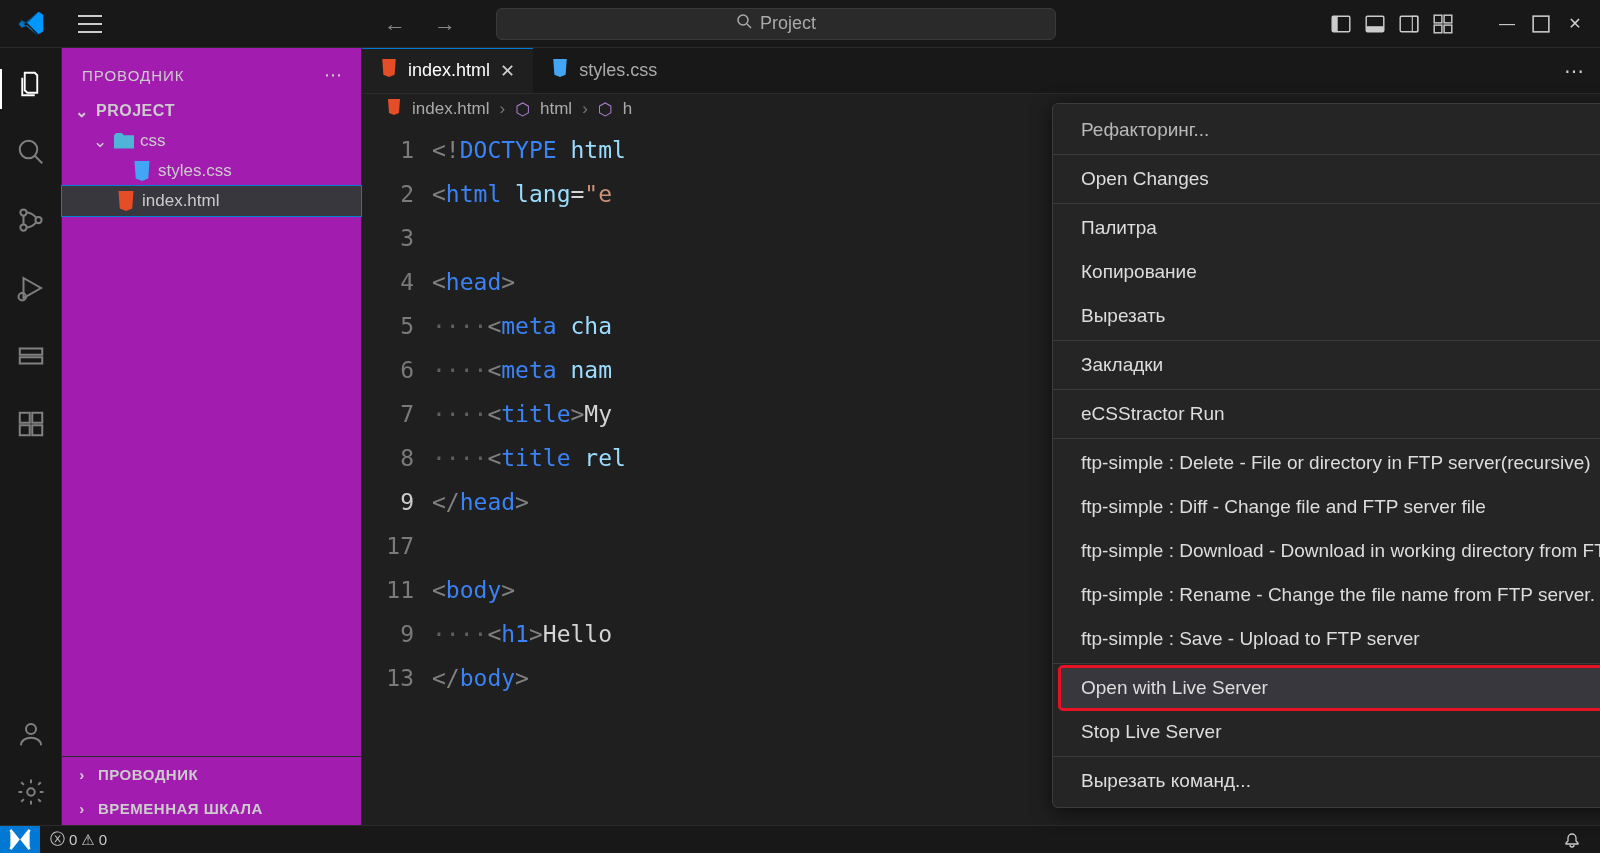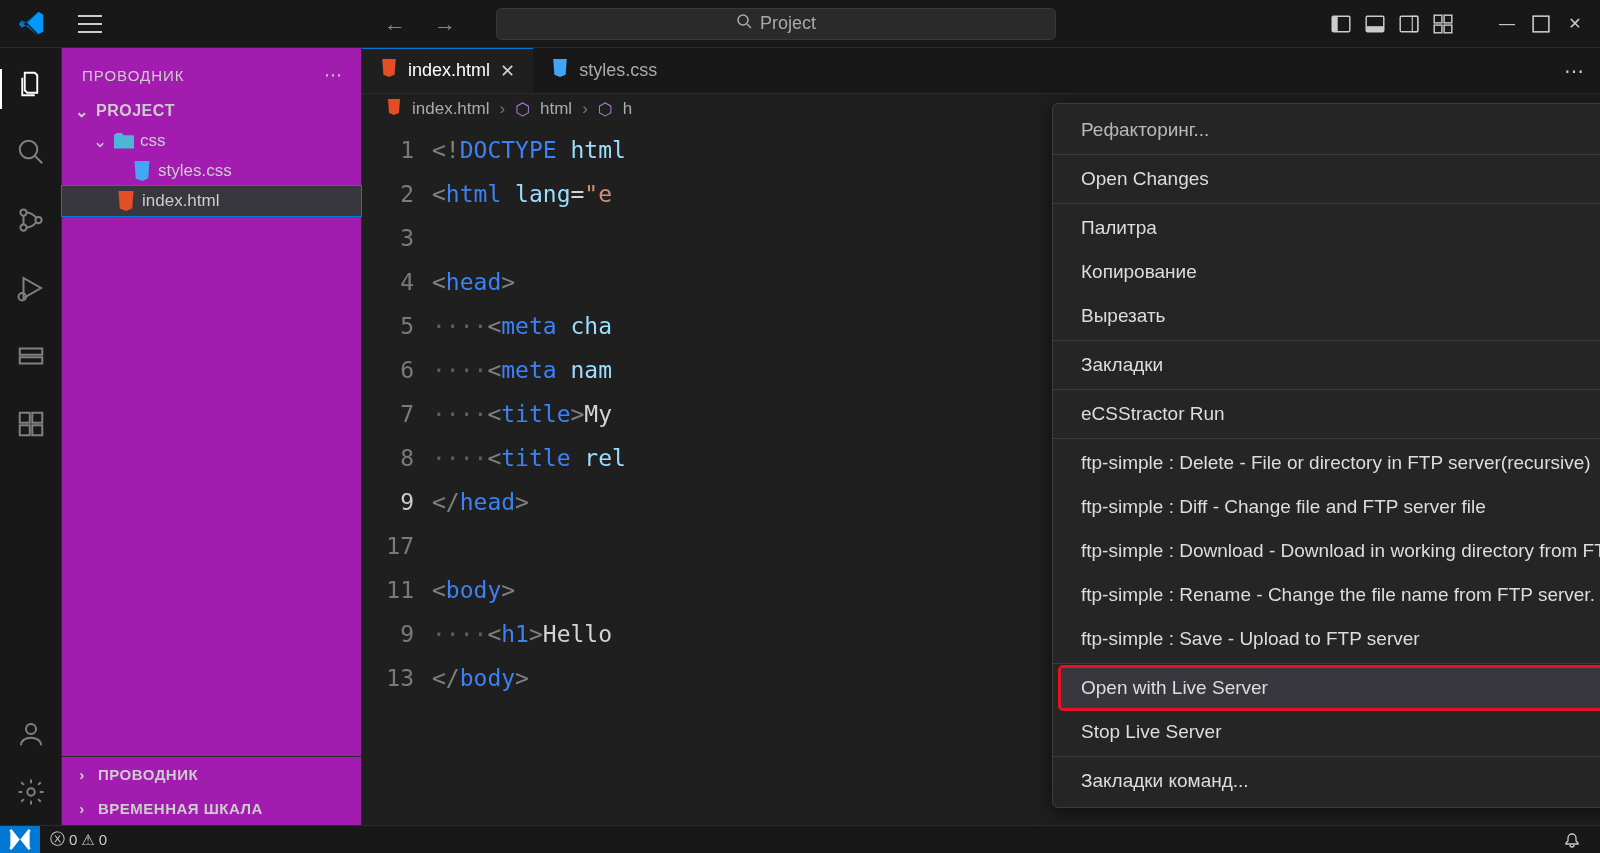--- a/index.html
+++ b/index.html
@@ -356,21 +356,21 @@
         </div>
       <div class="cm-sep"></div>
       <div class="cm-item hl">
           <span>Open with Live Server</span>
         </div>
       <div class="cm-item">
           <span>Stop Live Server</span>
         </div>
       <div class="cm-sep"></div>
       <div class="cm-item">
-          <span>Закладки команд...</span>
+          <span>Вырезать команд...</span>
         </div>
     </div>
   </div>
 </div>
 
 <div class="statusbar">
   <div class="sb-remote">
     <svg width="18" height="14" viewBox="0 0 18 14">
         <path fill="#fff" d="M4 2l4 5-4 5M14 2l-4 5 4 5" stroke="#fff" stroke-width="1.4"></path>
       </svg>

